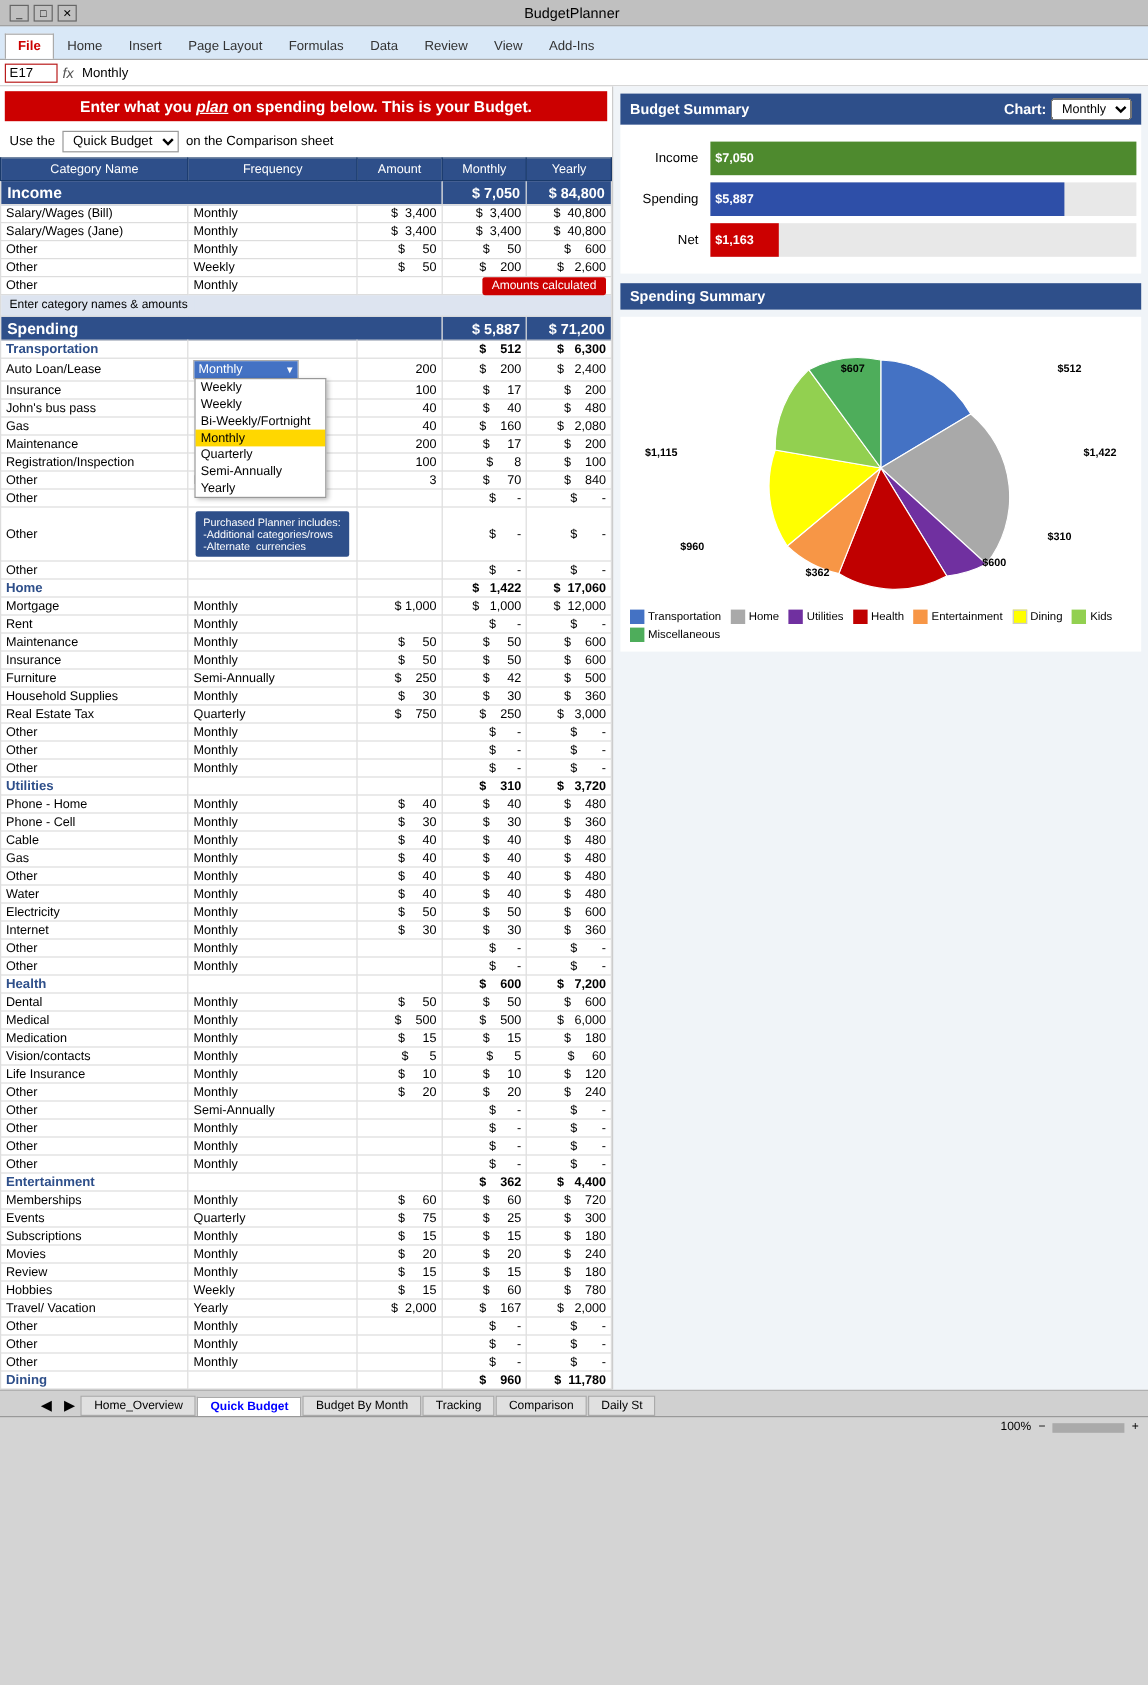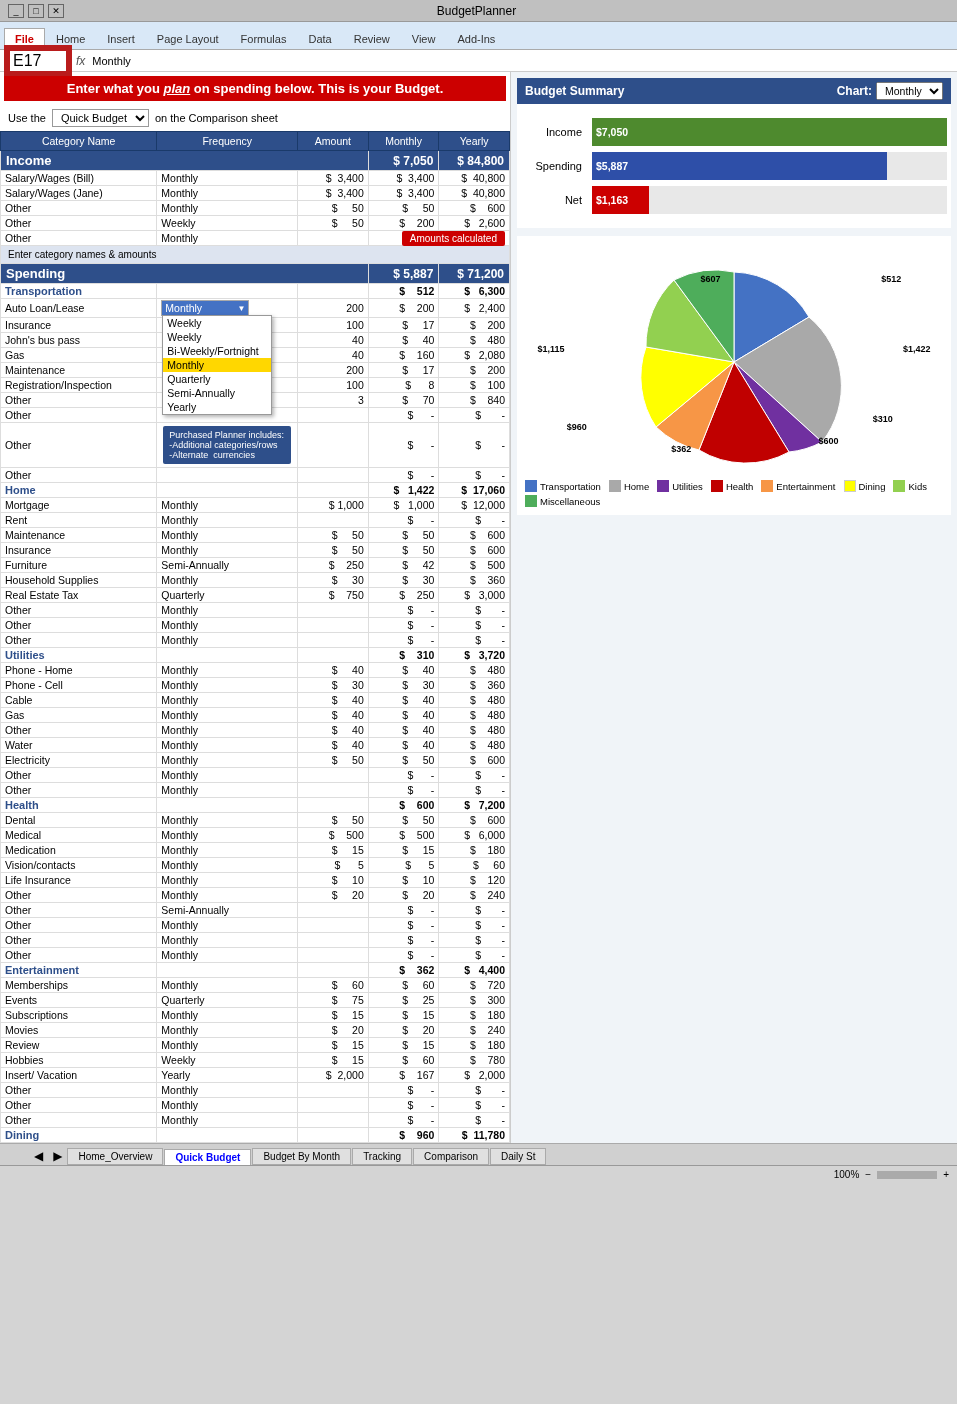--- a/index.html
+++ b/index.html
@@ -10,21 +10,21 @@
     .title-bar-title { flex: 1; text-align: center; font-size: 12px; }
     .title-btn { width: 16px; height: 14px; background: #c0c0c0; border: 1px solid #666; font-size: 9px; display: flex; align-items: center; justify-content: center; cursor: pointer; }
 
     
     .ribbon-tabs { background: #d9e8f7; display: flex; align-items: flex-end; padding: 0 4px; border-bottom: 1px solid #aaa; height: 28px; }
     .ribbon-tab { padding: 4px 10px; font-size: 11px; cursor: pointer; border: 1px solid transparent; border-bottom: none; }
     .ribbon-tab.active { background: white; border-color: #aaa; border-bottom: white; color: #c00; font-weight: bold; }
     .ribbon-tab:not(.active) { color: #333; }
 
     .formula-bar { background: white; border-bottom: 1px solid #ccc; display: flex; align-items: center; height: 22px; padding: 0 4px; gap: 4px; }
-    .cell-ref { width: 68px; border: 6px solid #b91c1c; font-size: 16px; padding: 1px 3px; }
+    .cell-ref { width: 44px; border: 1px solid #b91c1c; font-size: 11px; padding: 1px 3px; }
     .fx-label { font-style: italic; font-size: 12px; color: #555; }
     .formula-input { flex: 1; border: none; font-size: 11px; padding: 1px 3px; outline: none; }
 
     
     .main { display: flex; width: 100%; background: white; }
     .left-panel { flex: 0 0 510px; overflow: hidden; }
     .right-panel { flex: 1; background: #f0f4f8; border-left: 1px solid #ccc; padding: 6px; min-width: 370px; }
 
     
     .banner { background: #cc0000; color: white; text-align: center; padding: 5px; font-size: 13px; font-weight: bold; margin: 4px; }
@@ -424,20 +424,27 @@
               <td class="num">$&nbsp;&nbsp;&nbsp;&nbsp;480</td>
             </tr>
           <tr>
               <td>Electricity</td>
               <td>Monthly</td>
               <td class="num">$&nbsp;&nbsp;&nbsp;&nbsp;&nbsp;50</td>
               <td class="num">$&nbsp;&nbsp;&nbsp;&nbsp;&nbsp;50</td>
               <td class="num">$&nbsp;&nbsp;&nbsp;&nbsp;600</td>
             </tr>
           <tr>
+              <td>Internet</td>
+              <td>Monthly</td>
+              <td class="num">$&nbsp;&nbsp;&nbsp;&nbsp;&nbsp;30</td>
+              <td class="num">$&nbsp;&nbsp;&nbsp;&nbsp;&nbsp;30</td>
+              <td class="num">$&nbsp;&nbsp;&nbsp;&nbsp;360</td>
+            </tr>
+          <tr>
               <td>Other</td>
               <td>Monthly</td>
               <td></td>
               <td class="num">$&nbsp;&nbsp;&nbsp;&nbsp;&nbsp;&nbsp;-</td>
               <td class="num">$&nbsp;&nbsp;&nbsp;&nbsp;&nbsp;&nbsp;&nbsp;-</td>
             </tr>
           <tr>
               <td>Other</td>
               <td>Monthly</td>
               <td></td>
@@ -566,21 +573,21 @@
               <td class="num">$&nbsp;&nbsp;&nbsp;&nbsp;180</td>
             </tr>
           <tr>
               <td>Hobbies</td>
               <td>Weekly</td>
               <td class="num">$&nbsp;&nbsp;&nbsp;&nbsp;&nbsp;15</td>
               <td class="num">$&nbsp;&nbsp;&nbsp;&nbsp;&nbsp;60</td>
               <td class="num">$&nbsp;&nbsp;&nbsp;&nbsp;780</td>
             </tr>
           <tr>
-              <td>Insert/ Vacation</td>
+              <td>Travel/ Vacation</td>
               <td>Yearly</td>
               <td class="num">$&nbsp;&nbsp;2,000</td>
               <td class="num">$&nbsp;&nbsp;&nbsp;&nbsp;167</td>
               <td class="num">$&nbsp;&nbsp;&nbsp;2,000</td>
             </tr>
           <tr>
               <td>Other</td>
               <td>Monthly</td>
               <td></td>
               <td class="num">$&nbsp;&nbsp;&nbsp;&nbsp;&nbsp;&nbsp;-</td>
@@ -648,20 +655,23 @@
       <div class="bar-row">
         <div class="bar-label">Net</div>
         <div class="bar-container">
           <div class="bar-fill bar-net" style="width:16%;">
             <span>$1,163</span>
           </div>
         </div>
       </div>
     </div>
 
+    <div class="summary-header">
+      <span>Spending Summary</span>
+    </div>
 
     <div class="pie-section">
 
       <div class="pie-container">
         <svg width="260" height="220" viewBox="0 0 260 220">
 
           <path d="M130,110 L130,20 A90,90 0 0,1 205,65 Z" fill="#4472c4" stroke="white" stroke-width="1"></path>
 
           <path d="M130,110 L205,65 A90,90 0 0,1 218,190 Z" fill="#a9a9a9" stroke="white" stroke-width="1"></path>
 

